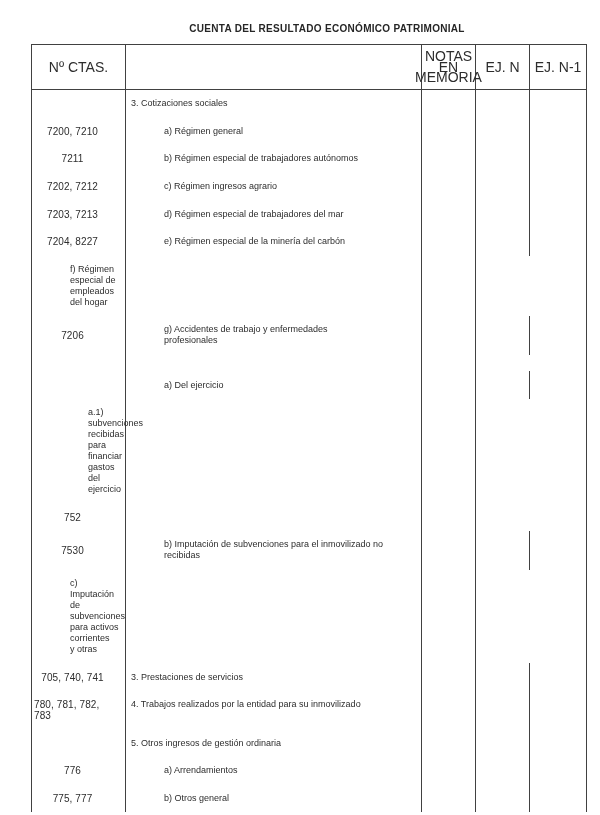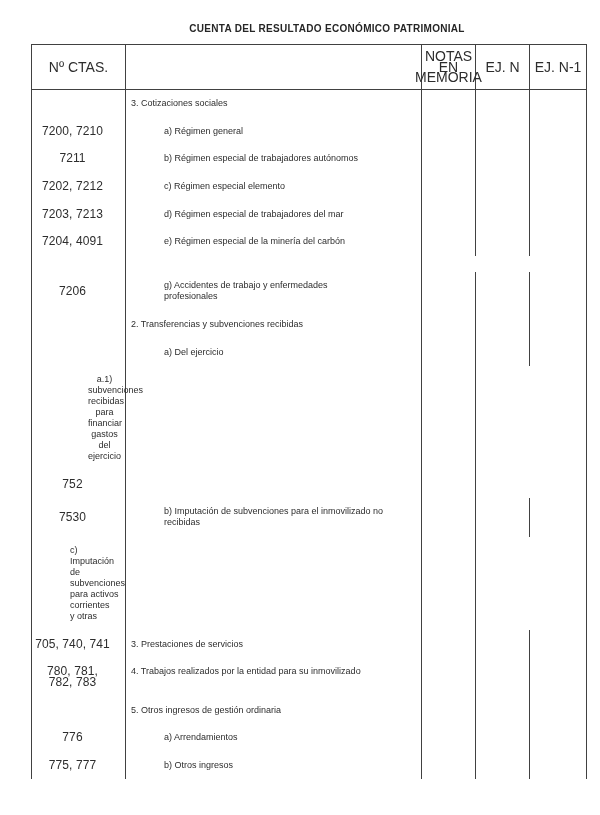--- a/index.html
+++ b/index.html
@@ -58,37 +58,36 @@
   .tr {
     display: grid;
     grid-template-columns: 94px 296px 54px 54px auto;
   }
   .td { padding: 8.3px 0; }
 
   .ctas {
     display: flex;
     align-items: center;
     justify-content: center;
-    font-size: 12px;
+    font-size: 10px;
     line-height: 11px;
     letter-spacing: 0.1px;
-    text-align: center;
     padding-left: 2px;
     padding-right: 14px;
   }
 
   .desc {
     font-size: 9px;
     line-height: 11px;
     white-space: pre-line;
     padding-right: 4px;
   }
   .indent-0 { padding-left: 5px; }
   .indent-1 { padding-left: 38px; }
-  .indent-2 { padding-left: 56px; text-align: center; }
+  .indent-2 { padding-left: 56px; }
 
   .empty-cell { font-size: 8px; }
 </style>
 </head>
 <body>
 
 <div>
 
   <div class="doc-title">CUENTA DEL RESULTADO ECONÓMICO PATRIMONIAL</div>
 
@@ -124,60 +123,60 @@
   <div class="tr">
     <div class="td ctas c1">7211</div>
     <div class="td desc c2 indent-1">b) Régimen especial de trabajadores autónomos</div>
     <div class="td empty-cell c3"></div>
     <div class="td empty-cell c4"></div>
     <div class="td empty-cell c5"></div>
   </div>
 
   <div class="tr">
     <div class="td ctas c1">7202, 7212</div>
-    <div class="td desc c2 indent-1">c) Régimen especial elemento</div>
+    <div class="td desc c2 indent-1">c) Régimen ingresos agrario</div>
     <div class="td empty-cell c3"></div>
     <div class="td empty-cell c4"></div>
     <div class="td empty-cell c5"></div>
   </div>
 
   <div class="tr">
     <div class="td ctas c1">7203, 7213</div>
     <div class="td desc c2 indent-1">d) Régimen especial de trabajadores del mar</div>
     <div class="td empty-cell c3"></div>
     <div class="td empty-cell c4"></div>
     <div class="td empty-cell c5"></div>
   </div>
 
   <div class="tr">
-    <div class="td ctas c1">7204, 4091</div>
+    <div class="td ctas c1">7204, 8227</div>
     <div class="td desc c2 indent-1">e) Régimen especial de la minería del carbón</div>
     <div class="td empty-cell c3"></div>
     <div class="td empty-cell c4"></div>
     <div class="td empty-cell c5"></div>
   </div>
 
   <div class="tr">
+    <div class="td desc c2 indent-1">f) Régimen especial de empleados del hogar</div>
     <div class="td empty-cell c3"></div>
     <div class="td empty-cell c4"></div>
     <div class="td empty-cell c5"></div>
   </div>
 
   <div class="tr">
     <div class="td ctas c1">7206</div>
     <div class="td desc c2 indent-1">g) Accidentes de trabajo y enfermedades
 profesionales</div>
     <div class="td empty-cell c3"></div>
     <div class="td empty-cell c4"></div>
     <div class="td empty-cell c5"></div>
   </div>
 
   <div class="tr">
     <div class="td ctas c1"></div>
-    <div class="td desc c2 indent-0">2. Transferencias y subvenciones recibidas</div>
     <div class="td empty-cell c3"></div>
     <div class="td empty-cell c4"></div>
     <div class="td empty-cell c5"></div>
   </div>
 
   <div class="tr">
     <div class="td ctas c1"></div>
     <div class="td desc c2 indent-1">a) Del ejercicio</div>
     <div class="td empty-cell c3"></div>
     <div class="td empty-cell c4"></div>
@@ -244,21 +243,21 @@
   <div class="tr">
     <div class="td ctas c1">776</div>
     <div class="td desc c2 indent-1">a) Arrendamientos</div>
     <div class="td empty-cell c3"></div>
     <div class="td empty-cell c4"></div>
     <div class="td empty-cell c5"></div>
   </div>
 
   <div class="tr">
     <div class="td ctas c1">775, 777</div>
-    <div class="td desc c2 indent-1">b) Otros ingresos</div>
+    <div class="td desc c2 indent-1">b) Otros general</div>
     <div class="td empty-cell c3"></div>
     <div class="td empty-cell c4"></div>
     <div class="td empty-cell c5"></div>
   </div>
 </div>
 
   </div>
 
 </div>
 

